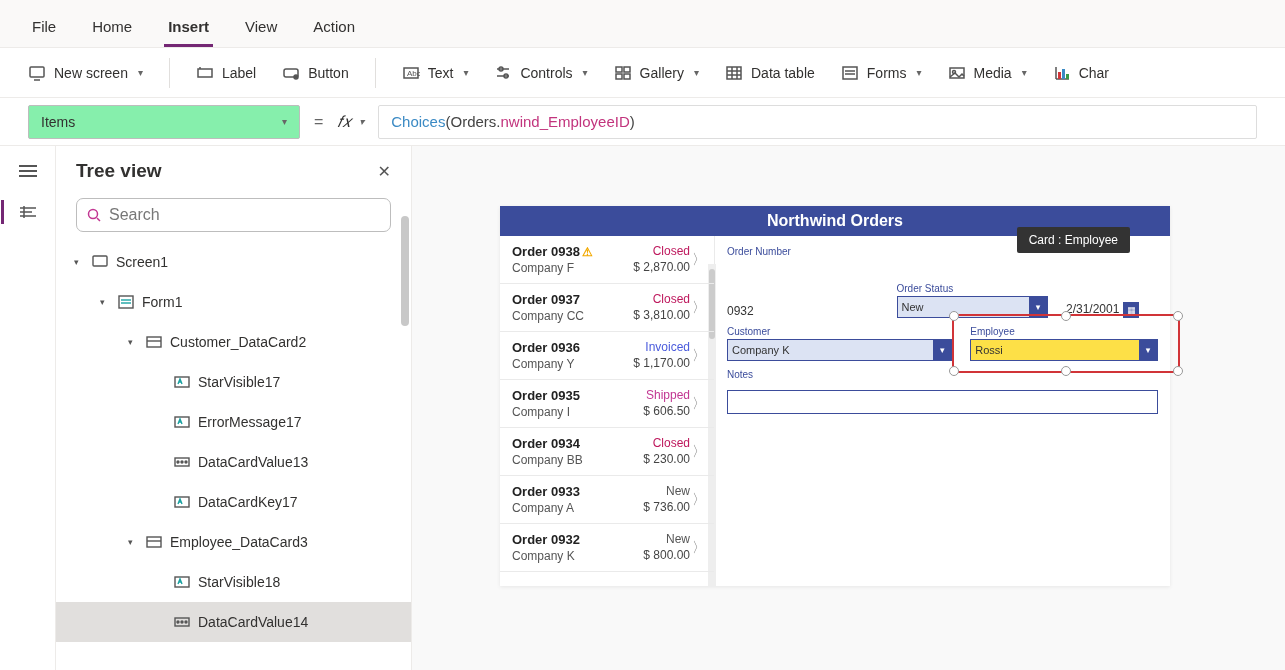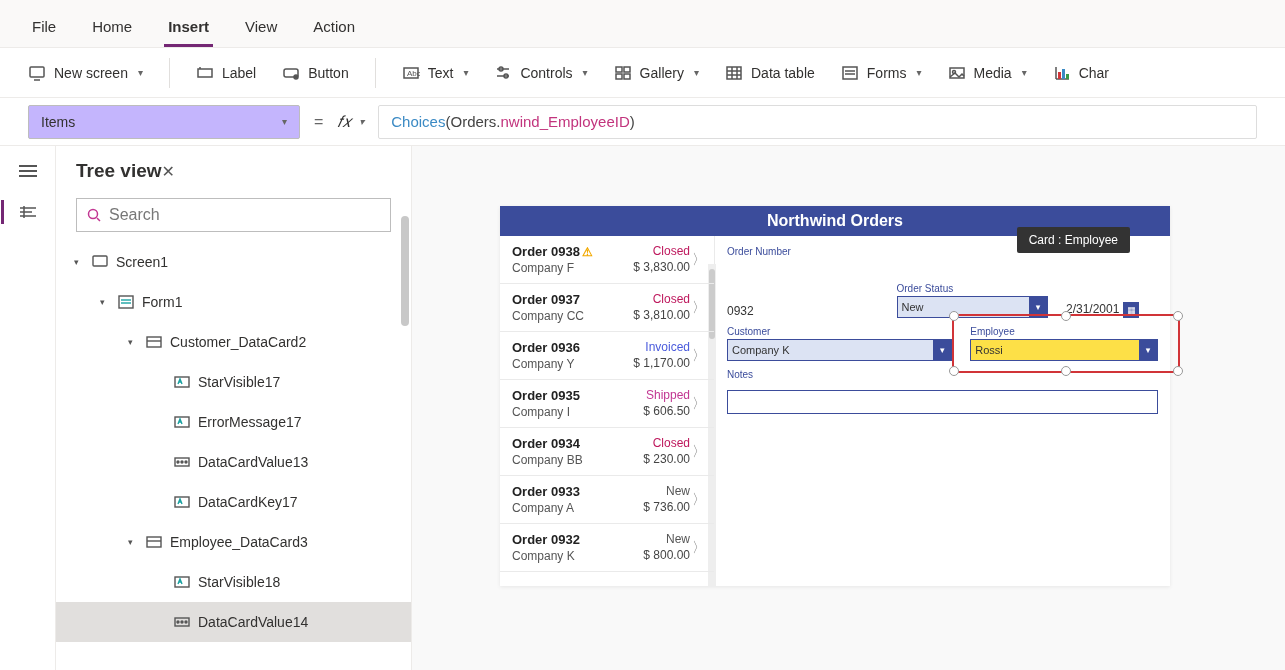--- a/index.html
+++ b/index.html
@@ -12,38 +12,38 @@
 
 
 .ribbon { height: 50px; display:flex; align-items:center; padding: 0 28px; gap: 26px; background:#fff; border-bottom:1px solid #edebe9; font-size:14px; }
 .ribbon .grp { display:flex; align-items:center; gap:8px; cursor:pointer; }
 .ribbon .sep { width:1px; height:30px; background:#e1dfdd; }
 .chev { font-size:10px; color:#666; margin-left:2px; }
 svg.ico { width:18px; height:18px; stroke:#555; fill:none; stroke-width:1.5; }
 
 
 .formulabar { height:48px; display:flex; align-items:center; padding: 4px 28px; gap:14px; background:#fff; border-bottom:1px solid #edebe9; font-size:14px; }
-.prop-select { width:272px; height:34px; border:1px solid #bdbdbd; background:#c4b5fd; display:flex; align-items:center; justify-content:space-between; padding:0 12px; border-radius:2px; }
+.prop-select { width:272px; height:34px; border:1px solid #bdbdbd; background:#86efac; display:flex; align-items:center; justify-content:space-between; padding:0 12px; border-radius:2px; }
 .eq { color:#666; font-size:16px; }
 .fx { font-style:italic; font-family:Georgia,serif; font-size:16px; color:#333; display:flex; align-items:center; gap:6px; }
 .formula-input { flex:1; height:34px; border:1px solid #ddd; border-radius:2px; display:flex; align-items:center; padding:0 12px; font-family: Consolas, monospace; font-size:15px; }
 .tok-fn{color:#3b8ac4;} .tok-m{color:#c2347d;} .tok-p{color:#444;}
 
 
 .workspace { display:flex; height: calc(670px - 48px - 50px - 48px); }
 .leftrail { width:56px; background:#fff; border-right:1px solid #edebe9; padding-top:18px; display:flex; flex-direction:column; align-items:center; gap:22px; }
 .rail-icon { cursor:pointer; color:#555; position:relative; }
 .rail-icon.active::before { content:""; position:absolute; left:-18px; top:-4px; width:3px; height:24px; background:#742774; }
 
 
 .treepane { width:356px; background:#fff; border-right:1px solid #edebe9; position:relative; }
-.tree-head { display:flex; align-items:center; padding:14px 20px 10px; }
+.tree-head { display:flex; align-items:center; justify-content:space-between; padding:14px 20px 10px; }
 .tree-head h3 { font-size:19px; font-weight:600; }
 .close-x { font-size:16px; color:#555; cursor:pointer; }
-.searchbox { margin:6px 20px 10px; height:34px; border:1px solid #bdbdbd; border-radius:0; display:flex; align-items:center; padding:0 10px; gap:8px; color:#777; }
+.searchbox { margin:6px 20px 10px; height:34px; border:1px solid #bdbdbd; border-radius:7px; display:flex; align-items:center; padding:0 10px; gap:8px; color:#777; }
 .tree { font-size:14px; user-select:none; padding-bottom:10px; }
 .tree-row { height:40px; display:flex; align-items:center; gap:8px; padding-right:10px; cursor:pointer; }
 .tree-row.sel { background:#e1dfdd; }
 .tree-row .tw { width:10px; font-size:9px; color:#555; }
 .tree-row .nm { flex:1; white-space:nowrap; overflow:hidden; text-overflow:ellipsis; }
 .ind0{padding-left:18px;} .ind1{padding-left:44px;} .ind2{padding-left:72px;} .ind3{padding-left:100px;}
 .tree-scrollbar { position:absolute; right:2px; top:70px; width:8px; height:110px; background:#c8c8c8; border-radius:4px; }
 svg.tico{width:16px;height:16px;stroke:#555;fill:none;stroke-width:1.4;}
 
 
@@ -324,21 +324,21 @@
         <div class="listscroll-track"></div>
         <div class="listscroll"></div>
         <div class="orderlist" id="orderlist">
             <div class="orow">
               <div class="left">
                 <div class="onum">Order 0938<span class="warn">⚠</span></div>
                 <div class="ocmp">Company F</div>
               </div>
               <div class="right">
                 <div class="ostat stat-closed">Closed</div>
-                <div class="oprice">$ 3,830.00</div>
+                <div class="oprice">$ 2,870.00</div>
               </div>
               <span class="arrow">〉</span>
             </div>
             <div class="orow">
               <div class="left">
                 <div class="onum">Order 0937</div>
                 <div class="ocmp">Company CC</div>
               </div>
               <div class="right">
                 <div class="ostat stat-closed">Closed</div>

